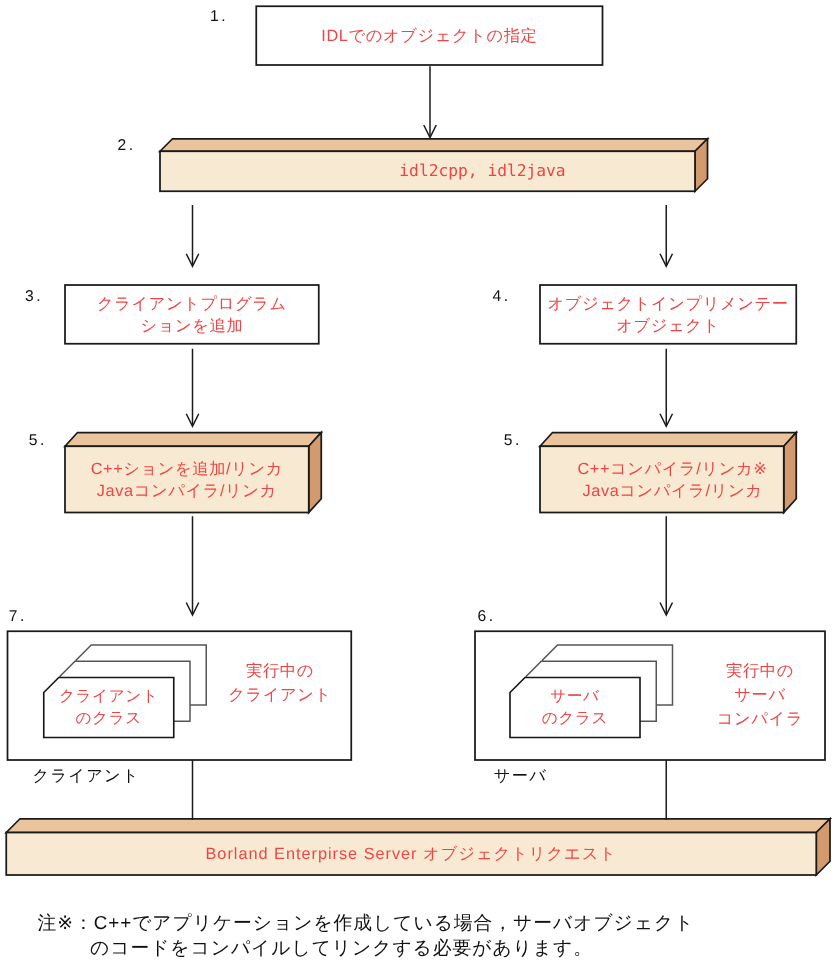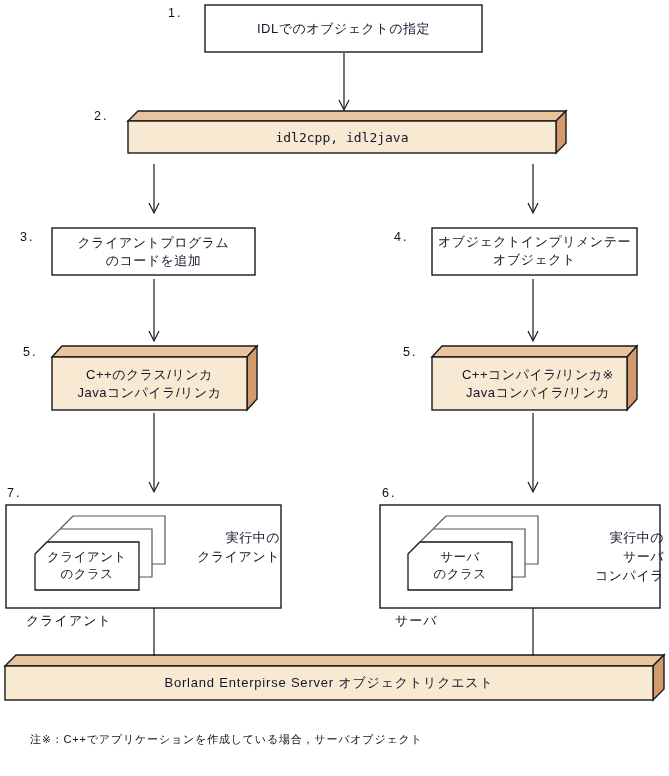--- a/index.html
+++ b/index.html
@@ -2,30 +2,30 @@
 <html><head>
 <meta charset="utf-8">
 <style>
   html,body{margin:0;padding:0;background:#fff;}
   .canvas{
     position:relative;width:669px;height:776px;background:#ffffff;
     font-family:"Liberation Sans","DejaVu Sans",sans-serif;color:#111;
     overflow:hidden;
   }
   .layer{position:absolute;left:0;top:0;}
-  .t{position:absolute;letter-spacing:0.5px;color:#0f172a;}
+  .t{position:absolute;letter-spacing:0.5px;color:#ef4444;}
   .num{position:absolute;font-size:12.5px;letter-spacing:2px;color:#111;}
   .ctext{display:flex;flex-direction:column;justify-content:center;align-items:center;text-align:center;}
   .ctext span{display:block;line-height:18px;font-size:13px;}
   .single{display:flex;justify-content:center;align-items:center;text-align:center;font-size:13px;}
   .mono{font-family:"DejaVu Sans Mono","Liberation Mono",monospace;letter-spacing:0;}
   .cardtext span{line-height:17px;font-size:12.5px;}
-  .runtext{text-align:right;font-size:13px;line-height:19px;}
+  .runtext{text-align:center;font-size:13px;line-height:19px;font-family:Liberation Mono, monospace;}
   .caption{position:absolute;font-size:13px;letter-spacing:1px;}
-  .note{position:absolute;font-size:11px;letter-spacing:0.8px;line-height:20px;}
+  .note{position:absolute;font-size:15px;letter-spacing:0.8px;line-height:20px;}
   svg .ln{stroke:#1a1a1a;stroke-width:1.2;fill:none;}
   svg .bx{stroke:#1a1a1a;stroke-width:1.4;}
   svg .card-back{stroke:#555;stroke-width:1.2;fill:#ffffff;}
   svg .card-front{stroke:#161616;stroke-width:1.3;fill:#ffffff;}
 </style>
 </head>
 <body>
 
 <div class="canvas">
 
@@ -100,34 +100,34 @@
   <div class="num" style="left:94px;top:109px;">2.</div>
   <div class="num" style="left:20px;top:230px;">3.</div>
   <div class="num" style="left:394px;top:230px;">4.</div>
   <div class="num" style="left:23px;top:345px;">5.</div>
   <div class="num" style="left:403px;top:345px;">5.</div>
   <div class="num" style="left:7px;top:486px;">7.</div>
   <div class="num" style="left:382px;top:486px;">6.</div>
 
   <div class="t single" style="left:205px;top:5px;width:277px;height:47px;">IDLでのオブジェクトの指定</div>
 
-  <div class="t single mono" style="left:128px;top:121px;width:428px;height:32px;">idl2cpp, idl2java</div>
+  <div class="t single mono" style="left:128px;top:121px;width:428px;height:32px;padding-left:44px;">idl2cpp, idl2java</div>
 
   <div class="t ctext" style="left:52px;top:228px;width:203px;height:47px;">
     <span>クライアントプログラム</span>
-    <span>のコードを追加</span>
+    <span>ションを追加</span>
   </div>
 
-  <div class="t ctext" style="left:432px;top:228px;width:205px;height:47px;font-family:Liberation Mono, monospace;">
+  <div class="t ctext" style="left:432px;top:228px;width:205px;height:47px;">
     <span>オブジェクトインプリメンテー</span>
     <span>オブジェクト</span>
   </div>
 
   <div class="t ctext" style="left:52px;top:357px;width:195px;height:53px;">
-    <span>C++のクラス/リンカ</span>
+    <span>C++ションを追加/リンカ</span>
     <span>Javaコンパイラ/リンカ</span>
   </div>
 
   <div class="t ctext" style="left:432px;top:357px;width:212px;height:53px;border-radius:16px;">
     <span>C++コンパイラ/リンカ※</span>
     <span>Javaコンパイラ/リンカ</span>
   </div>
 
   <div class="t ctext cardtext" style="left:35px;top:542px;width:104px;height:48px;">
     <span>クライアント</span>
@@ -146,14 +146,15 @@
   <div class="t runtext" style="left:552px;top:528px;width:112px;">
     <span style="display:block">実行中の</span>
     <span style="display:block">サーバ</span>
     <span style="display:block">コンパイラ</span>
   </div>
   <div class="caption" style="left:395px;top:612px;">サーバ</div>
 
   <div class="t single" style="left:5px;top:666px;width:648px;height:34px;letter-spacing:0.8px;">Borland Enterpirse Server オブジェクトリクエスト</div>
 
   <div class="note" style="left:30px;top:729px;">注※：C++でアプリケーションを作成している場合，サーバオブジェクト</div>
+  <div class="note" style="left:72px;top:749px;">のコードをコンパイルしてリンクする必要があります。</div>
 
 </div>
 
 </body></html>

